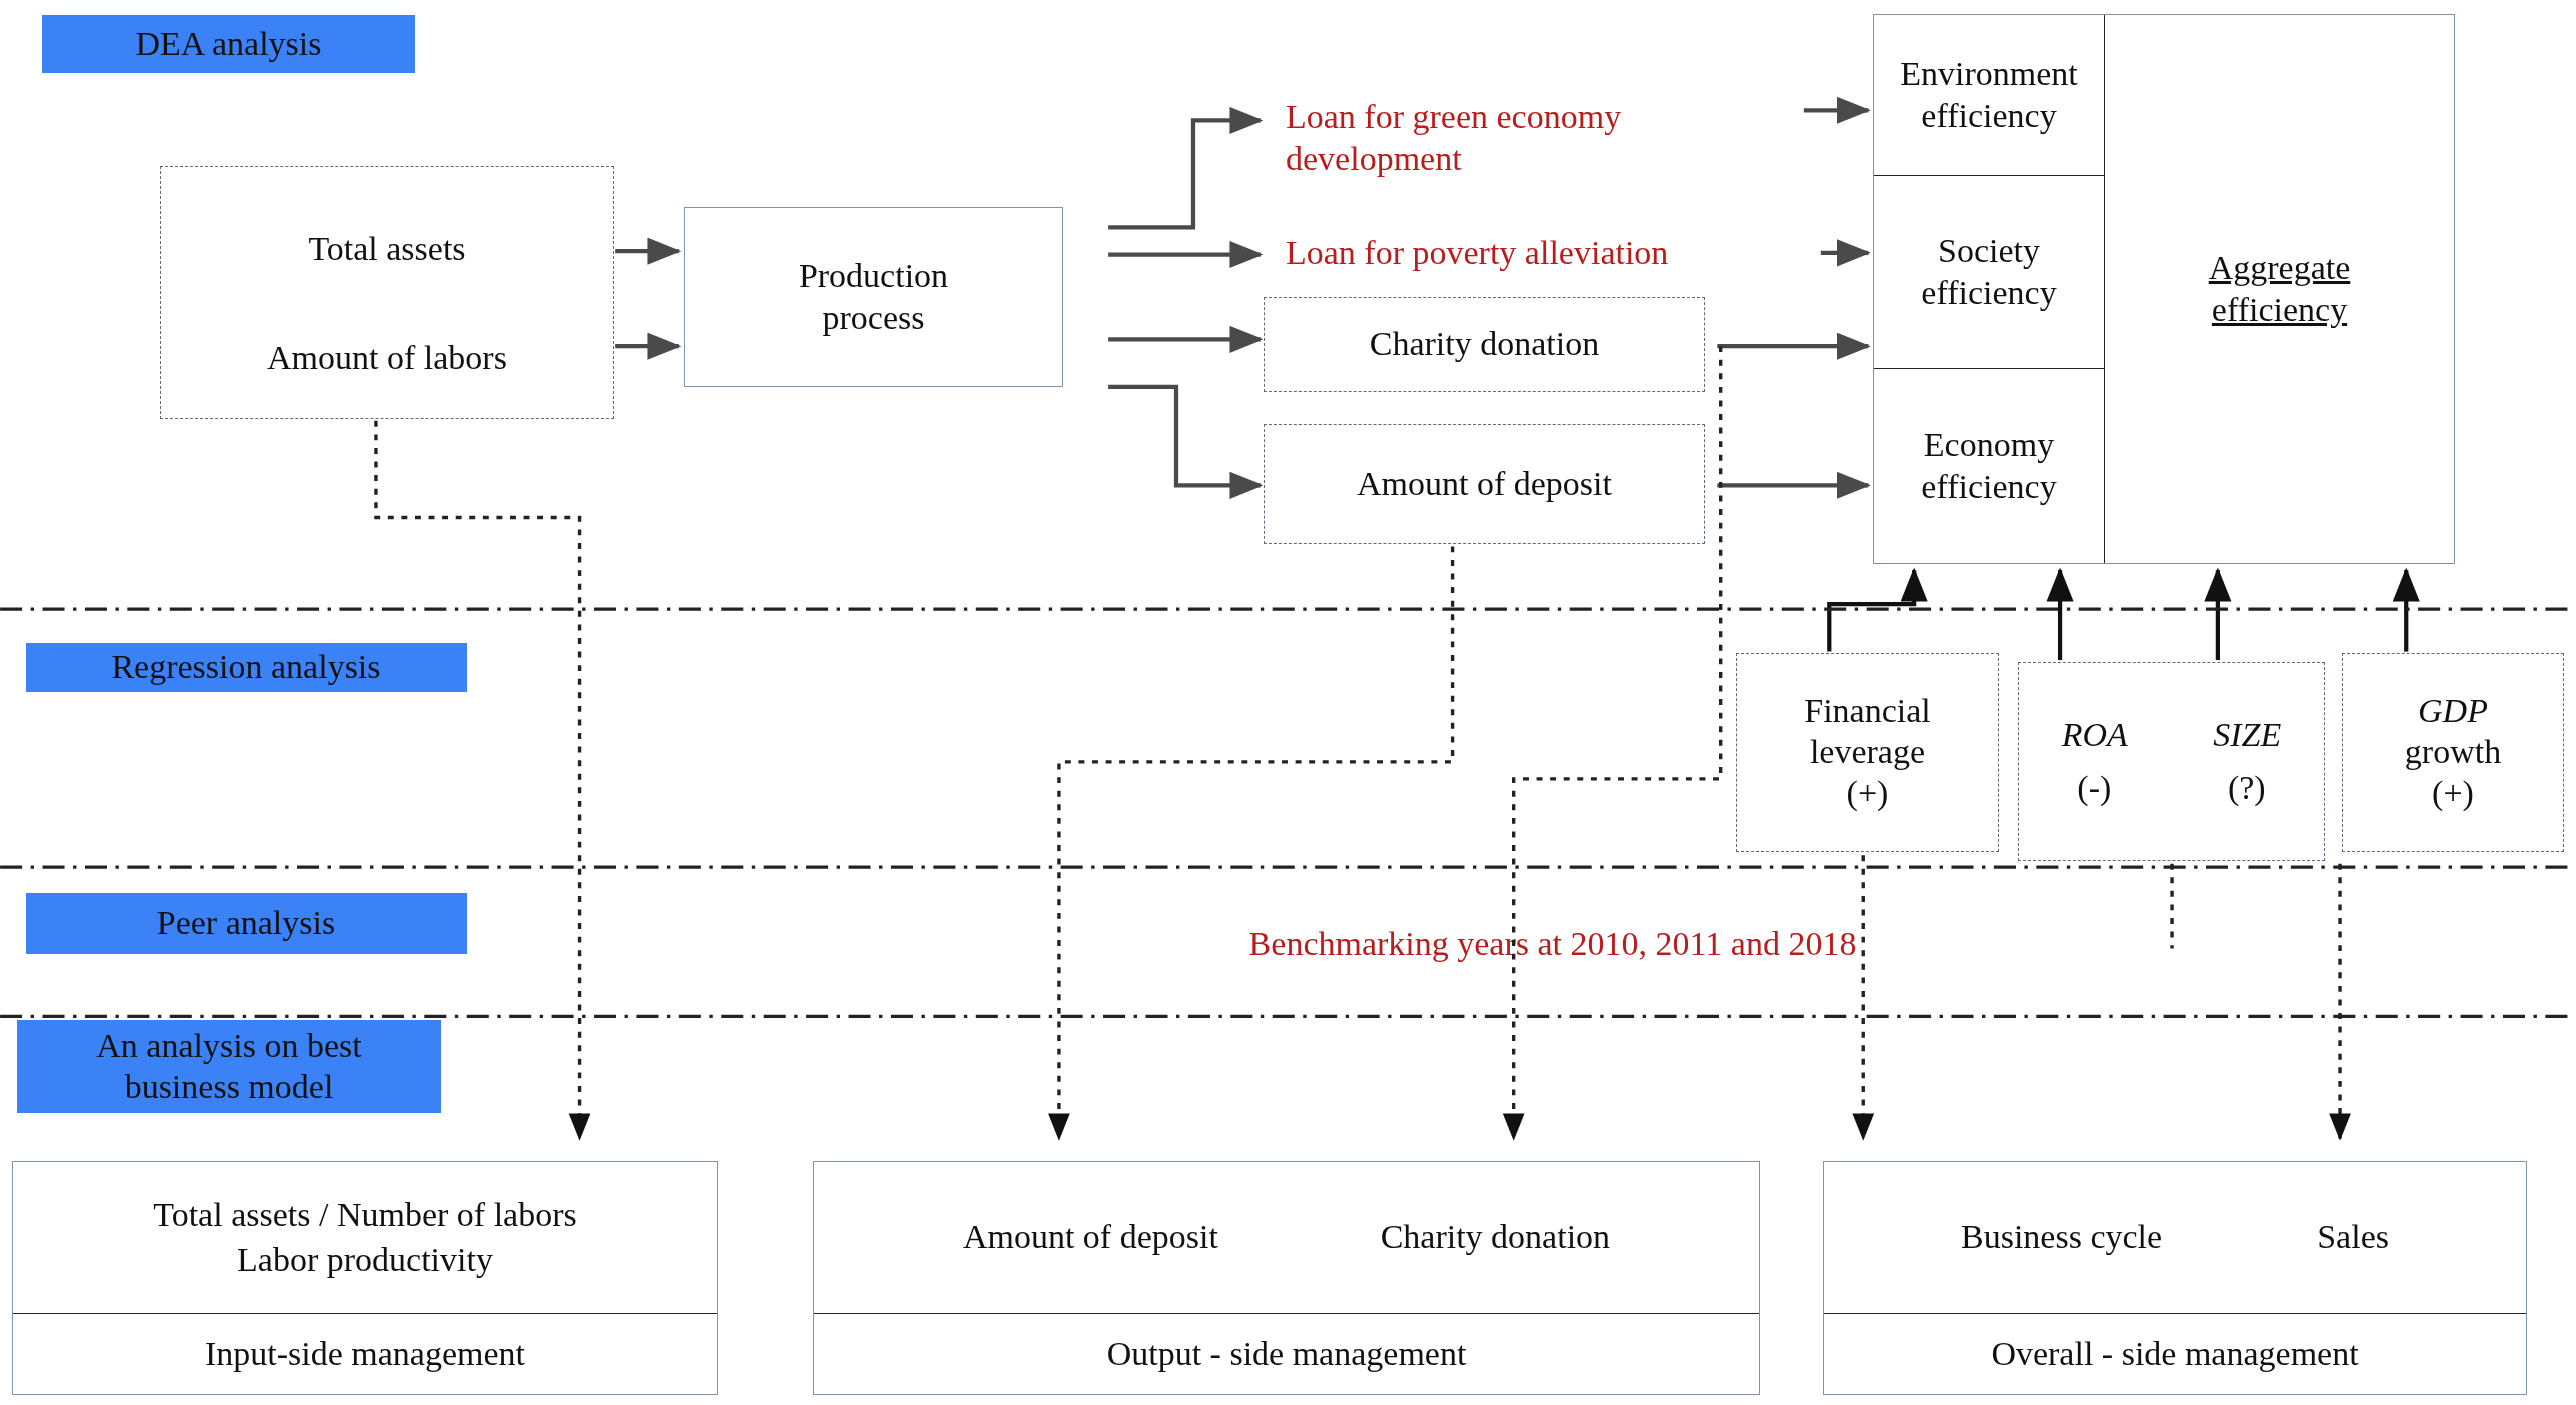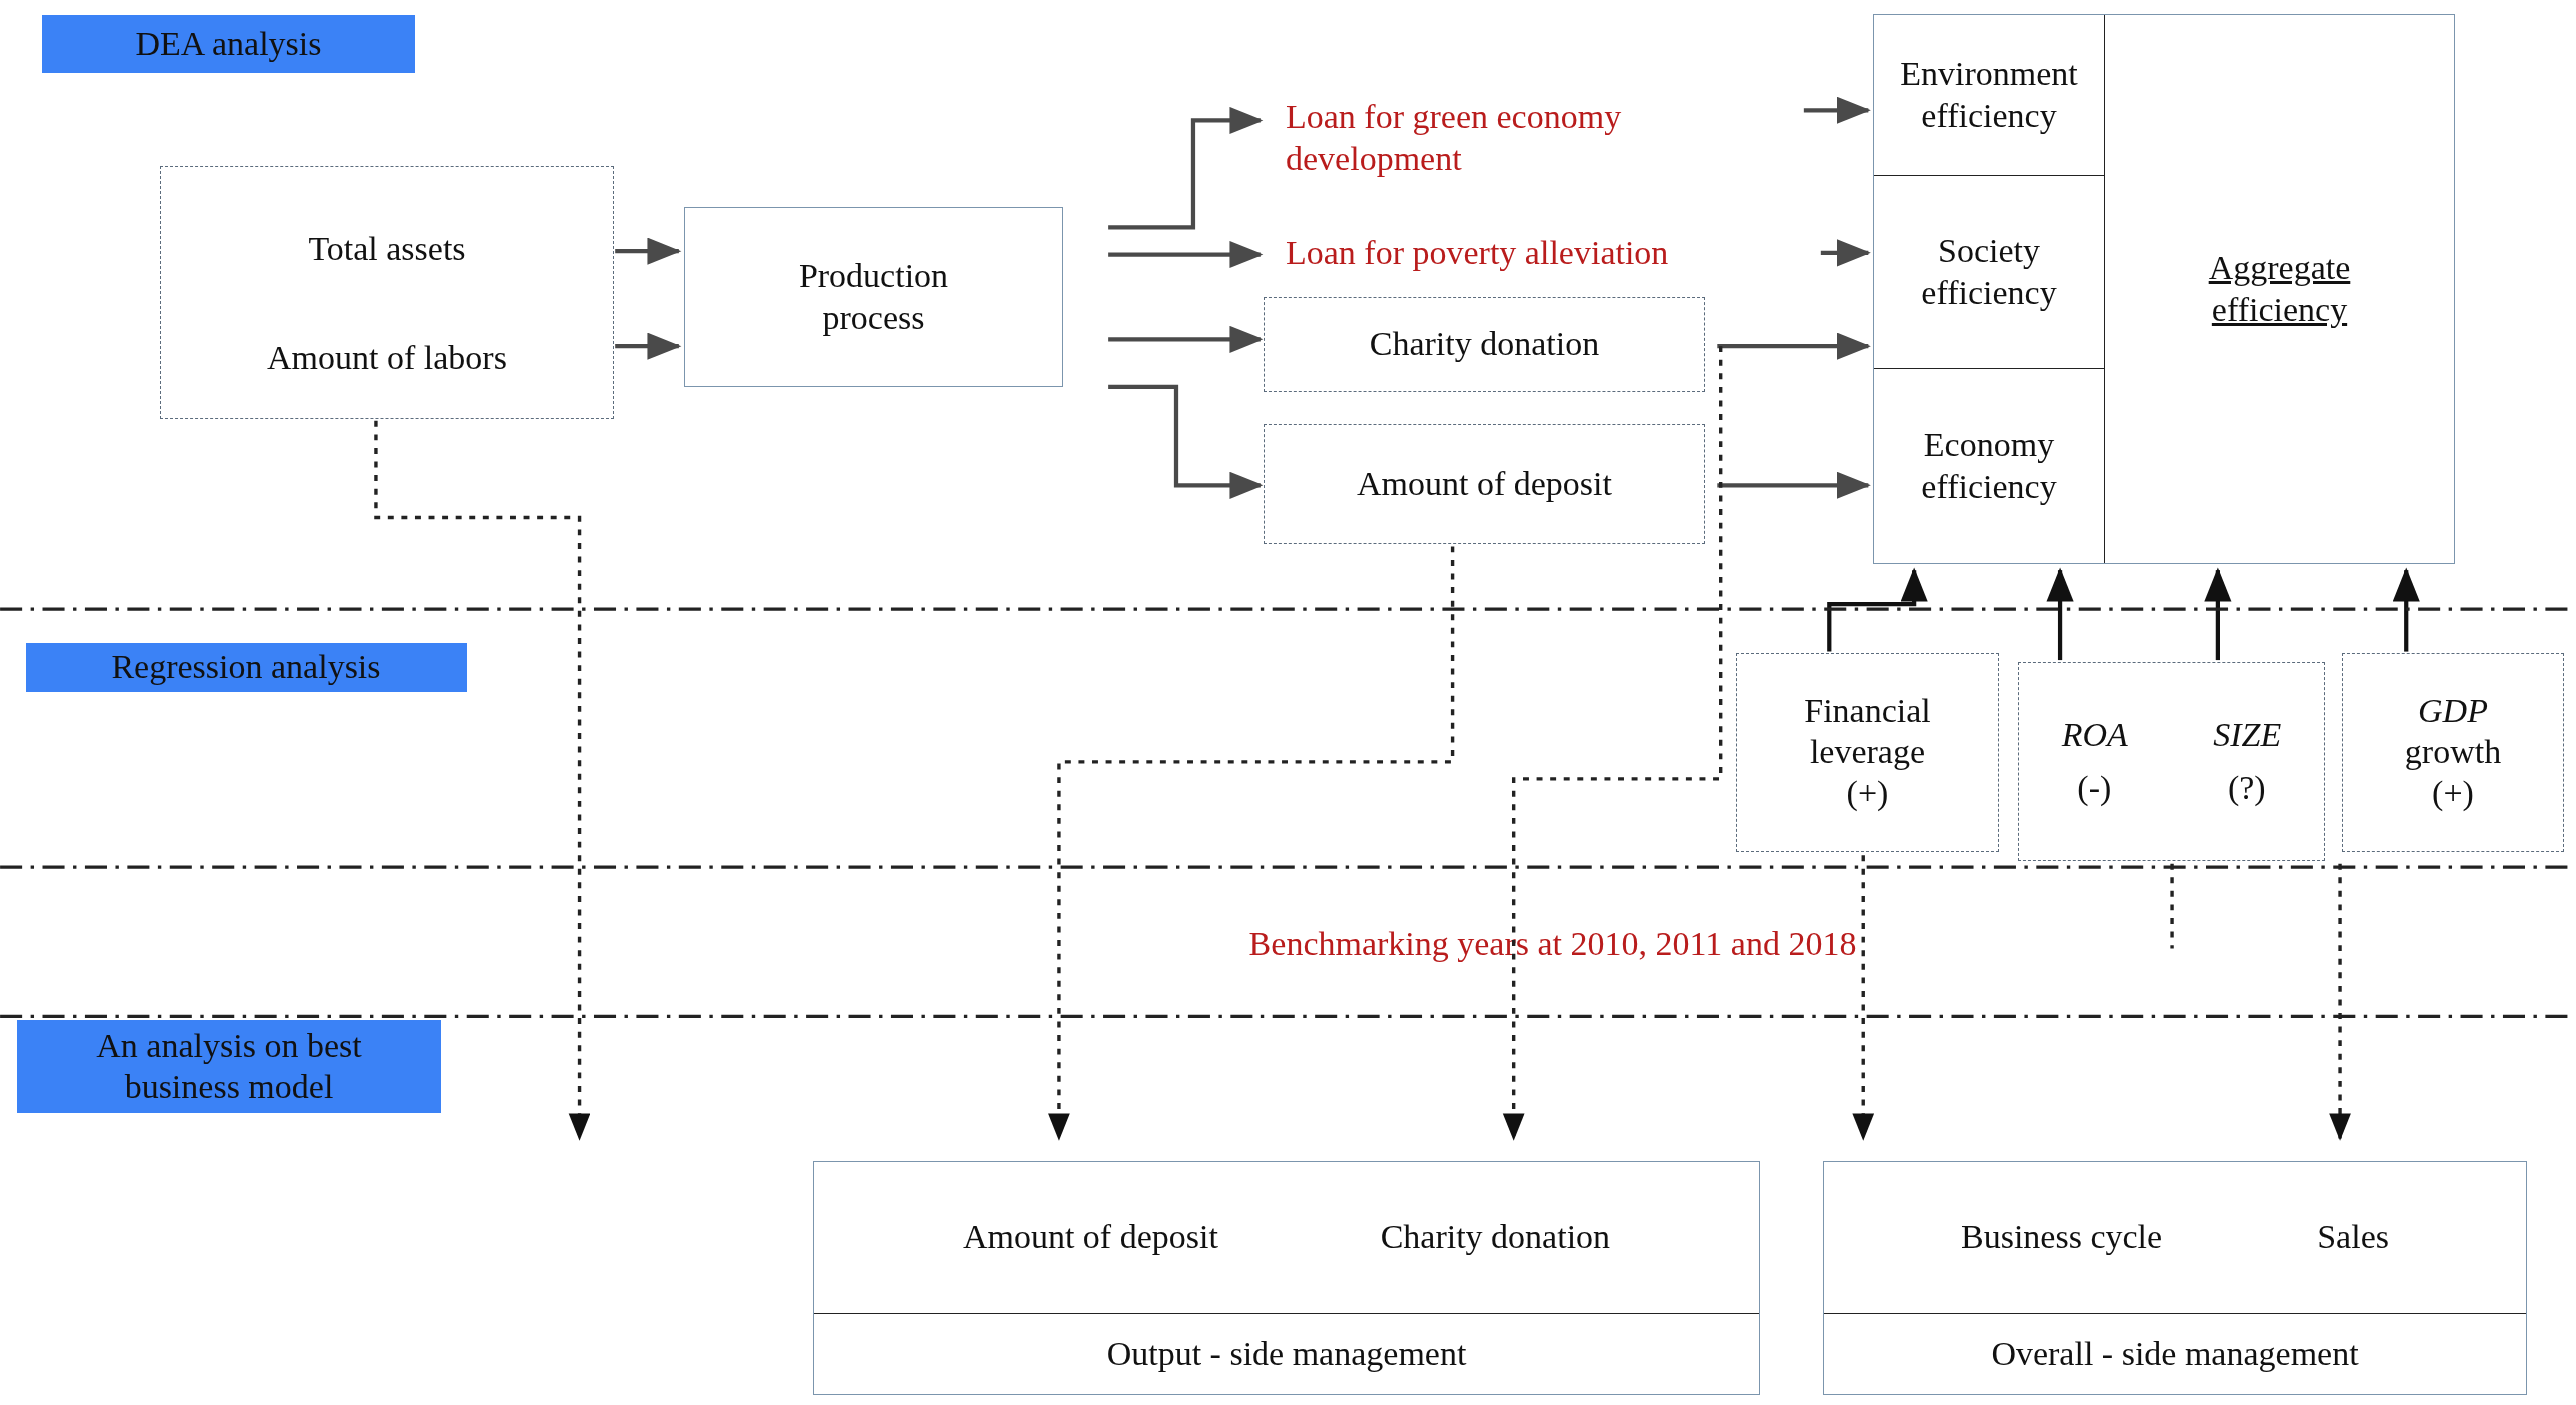--- a/index.html
+++ b/index.html
@@ -33,20 +33,23 @@
 <div id="canvas">
 
   <div class="lbl" style="left:42px;top:15.3px;width:373px;height:58px;">
     <span>DEA analysis</span>
   </div>
 
   <div class="lbl" style="left:25.5px;top:643px;width:441px;height:49px;">
     <span>Regression analysis</span>
   </div>
 
+  <div class="lbl" style="left:25.5px;top:893px;width:441px;height:61px;">
+    <span>Peer analysis</span>
+  </div>
 
   <div class="lbl two-line" style="left:17px;top:1020px;width:424px;height:93px;">
     <span class="two-line">An analysis on best
 business model</span>
   </div>
 
   <div class="dbox" style="left:160px;top:166px;width:454px;height:253px;flex-direction:column;gap:24px;">
     <div style="margin:22px 0 0 0;">Total assets</div>
     <div style="margin:44px 0 0 0;">Amount of labors</div>
   </div>
@@ -114,20 +117,29 @@
   <div class="dbox" style="left:2342px;top:653px;width:222px;height:199px;flex-direction:column;">
     <span class="ital">GDP</span>
     <span>growth</span>
     <span>(+)</span>
   </div>
 
   <div class="plain" style="left:1086px;top:923px;width:933px;text-align:center;">
     <span>Benchmarking years at 2010, 2011 and 2018</span>
   </div>
 
+  <div class="twocell" style="left:12px;top:1161px;width:706px;height:234px;">
+    <div class="top two-line">
+      <span class="two-line">Total assets / Number of labors
+Labor productivity</span>
+    </div>
+    <div class="bot" style="height:81px;">
+      <span>Input-side management</span>
+    </div>
+  </div>
 
   <div class="twocell" style="left:813px;top:1161px;width:947px;height:234px;">
     <div class="top">
       <div class="reg-sub" style="padding:0 59px;">
         <span>Amount of deposit</span>
         <span>Charity donation</span>
       </div>
     </div>
     <div class="bot" style="height:81px;">
       <span>Output - side management</span>

